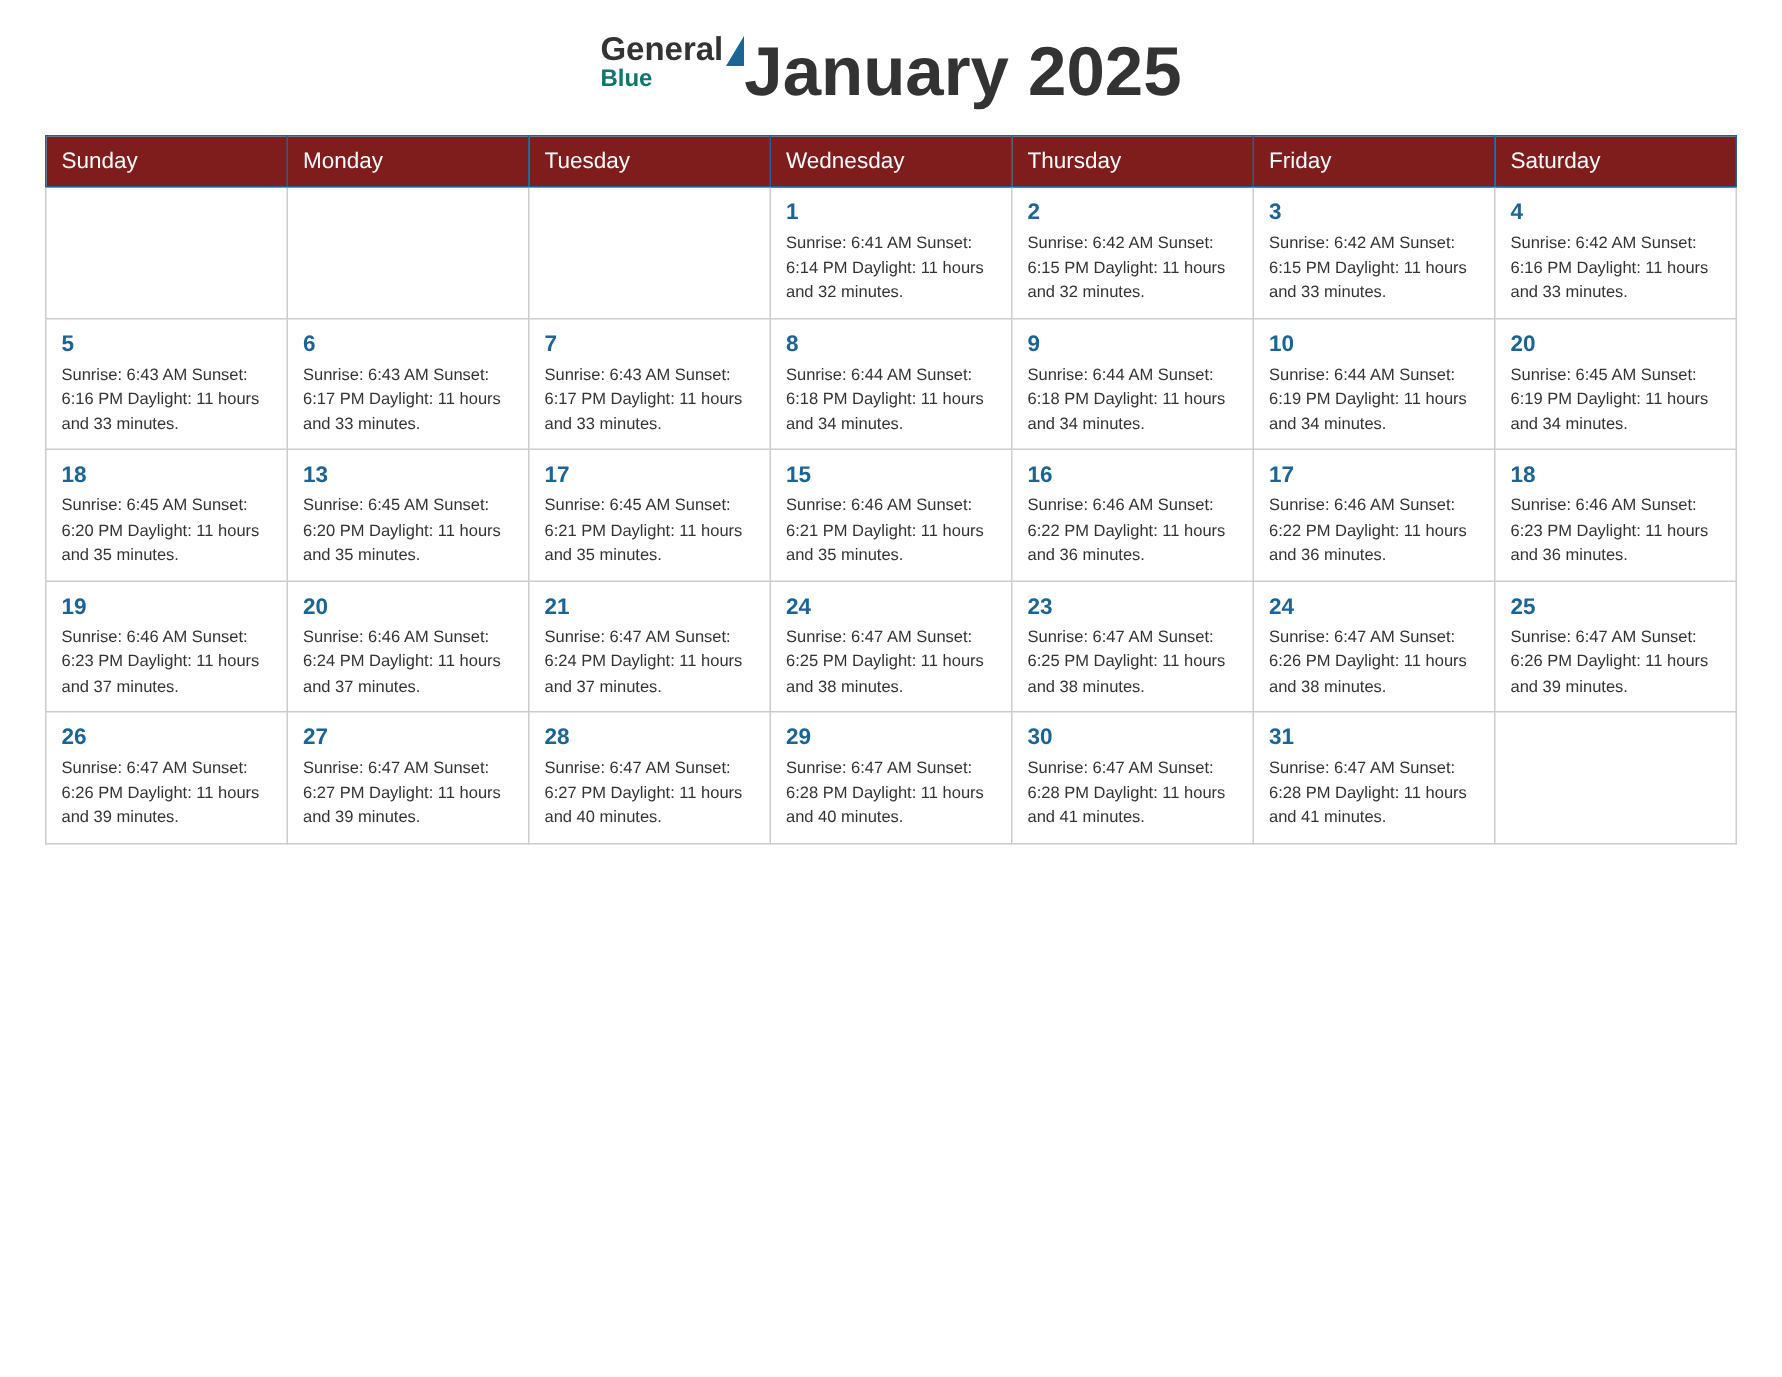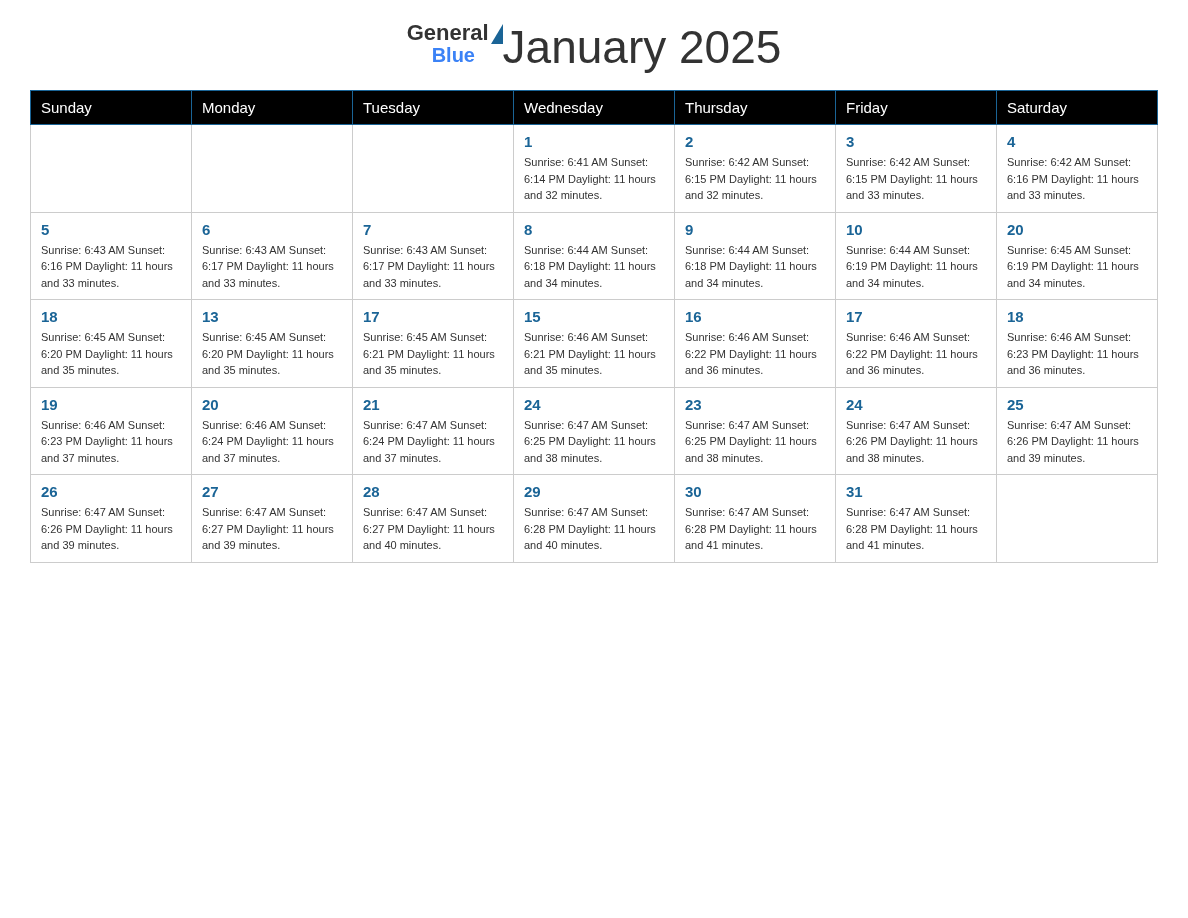--- a/index.html
+++ b/index.html
@@ -33,46 +33,45 @@
     .logo-triangle {
       width: 0;
       height: 0;
       border-left: 12px solid transparent;
       border-right: 0px solid transparent;
       border-bottom: 20px solid #1a6496;
       margin-left: 2px;
       margin-top: 2px;
     }
     .logo-blue {
-      font-size: 20px;
+      font-size: 16px;
       font-weight: bold;
-      color: #3b82f6;
+      color: #0f766e;
       margin-top: -2px;
-      margin-left: 25px;
     }
     .title-section {
       text-align: right;
     }
     .month-title {
       font-size: 46px;
-      font-weight: normal;
+      font-weight: bold;
       color: #333;
     }
     .location {
       font-size: 18px;
       color: #333;
       margin-top: 2px;
     }
     .calendar {
       width: 100%;
       border-collapse: collapse;
       border: 1px solid #ccc;
     }
     .calendar th {
-      background-color: #000000;
+      background-color: #7f1d1d;
       color: #fff;
       padding: 8px 10px;
       text-align: left;
       font-size: 15px;
       font-weight: normal;
       border: 1px solid #1a6496;
     }
     .calendar td {
       vertical-align: top;
       padding: 8px 10px;

